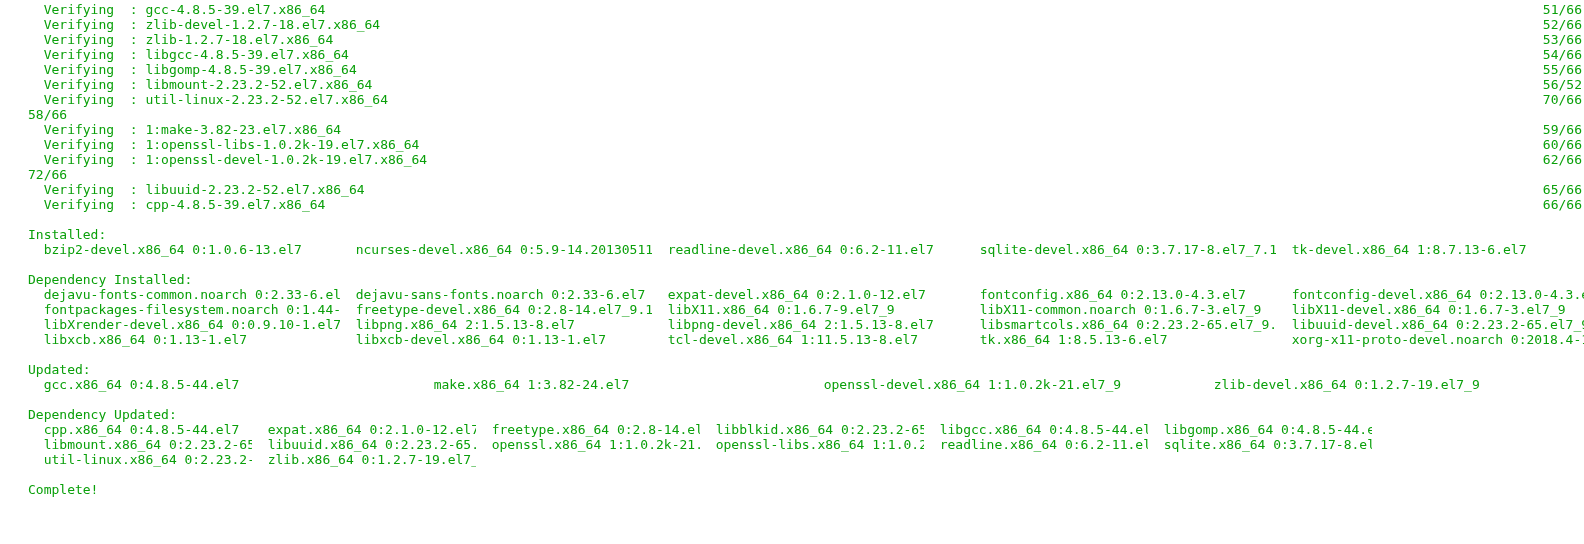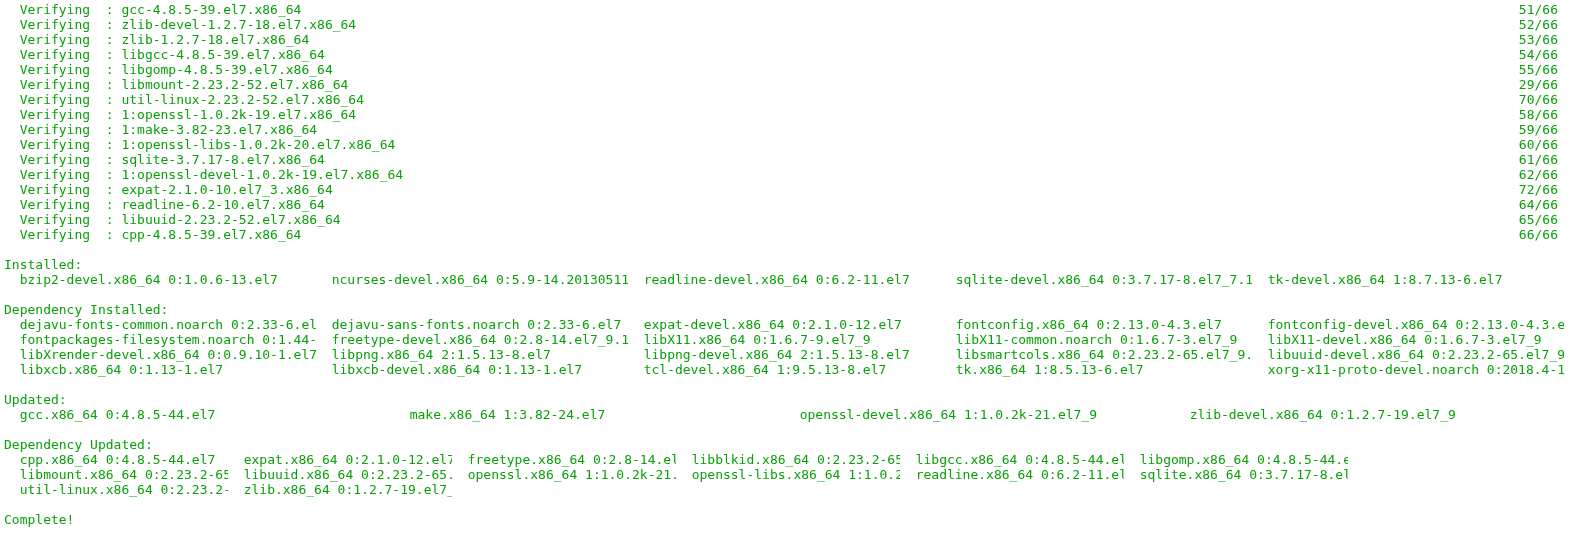--- a/index.html
+++ b/index.html
@@ -10,20 +10,21 @@
     font-family: "DejaVu Sans Mono", "Consolas", "Courier New", monospace;
     font-size: 13px;
     line-height: 15px;
     width: 1584px;
   }
   .term {
     width: 1518px;
     padding: 2px 0 0 4px;
     box-sizing: border-box;
     white-space: nowrap;
+    margin-left: 24px;
   }
   .row {
     display: flex;
     justify-content: space-between;
     width: 1556px;
   }
   .row .left { white-space: pre; }
   .row .right { white-space: pre; padding-right: 2px; }
   .line { white-space: pre; }
   .section {
@@ -67,53 +68,43 @@
       <div class="row">
         <span class="left">  Verifying  : libgcc-4.8.5-39.el7.x86_64</span>
         <span class="right">54/66</span>
       </div>
       <div class="row">
         <span class="left">  Verifying  : libgomp-4.8.5-39.el7.x86_64</span>
         <span class="right">55/66</span>
       </div>
       <div class="row">
         <span class="left">  Verifying  : libmount-2.23.2-52.el7.x86_64</span>
-        <span class="right">29/66</span>
+        <span class="right">56/52</span>
       </div>
       <div class="row">
         <span class="left">  Verifying  : util-linux-2.23.2-52.el7.x86_64</span>
         <span class="right">70/66</span>
       </div>
       <div class="row">
-        <span class="left">  Verifying  : 1:openssl-1.0.2k-19.el7.x86_64</span>
         <span class="right">58/66</span>
       </div>
       <div class="row">
         <span class="left">  Verifying  : 1:make-3.82-23.el7.x86_64</span>
         <span class="right">59/66</span>
       </div>
       <div class="row">
-        <span class="left">  Verifying  : 1:openssl-libs-1.0.2k-20.el7.x86_64</span>
+        <span class="left">  Verifying  : 1:openssl-libs-1.0.2k-19.el7.x86_64</span>
         <span class="right">60/66</span>
-      </div>
-      <div class="row">
-        <span class="left">  Verifying  : sqlite-3.7.17-8.el7.x86_64</span>
-        <span class="right">61/66</span>
       </div>
       <div class="row">
         <span class="left">  Verifying  : 1:openssl-devel-1.0.2k-19.el7.x86_64</span>
         <span class="right">62/66</span>
       </div>
       <div class="row">
-        <span class="left">  Verifying  : expat-2.1.0-10.el7_3.x86_64</span>
         <span class="right">72/66</span>
-      </div>
-      <div class="row">
-        <span class="left">  Verifying  : readline-6.2-10.el7.x86_64</span>
-        <span class="right">64/66</span>
       </div>
       <div class="row">
         <span class="left">  Verifying  : libuuid-2.23.2-52.el7.x86_64</span>
         <span class="right">65/66</span>
       </div>
       <div class="row">
         <span class="left">  Verifying  : cpp-4.8.5-39.el7.x86_64</span>
         <span class="right">66/66</span>
       </div>
     </div>
@@ -151,21 +142,21 @@
         <div class="cols cols-depinst">
           <div class="col">  libXrender-devel.x86_64 0:0.9.10-1.el7</div>
           <div class="col">  libpng.x86_64 2:1.5.13-8.el7</div>
           <div class="col">  libpng-devel.x86_64 2:1.5.13-8.el7</div>
           <div class="col">  libsmartcols.x86_64 0:2.23.2-65.el7_9.1</div>
           <div class="col">  libuuid-devel.x86_64 0:2.23.2-65.el7_9.1</div>
         </div>
         <div class="cols cols-depinst">
           <div class="col">  libxcb.x86_64 0:1.13-1.el7</div>
           <div class="col">  libxcb-devel.x86_64 0:1.13-1.el7</div>
-          <div class="col">  tcl-devel.x86_64 1:9.5.13-8.el7</div>
+          <div class="col">  tcl-devel.x86_64 1:11.5.13-8.el7</div>
           <div class="col">  tk.x86_64 1:8.5.13-6.el7</div>
           <div class="col">  xorg-x11-proto-devel.noarch 0:2018.4-1.el7</div>
         </div>
       </div>
   </div>
 
   <div class="section">
     <div class="section-title">Updated:</div>
     <div id="updated-body">
         <div class="cols cols-updated">

